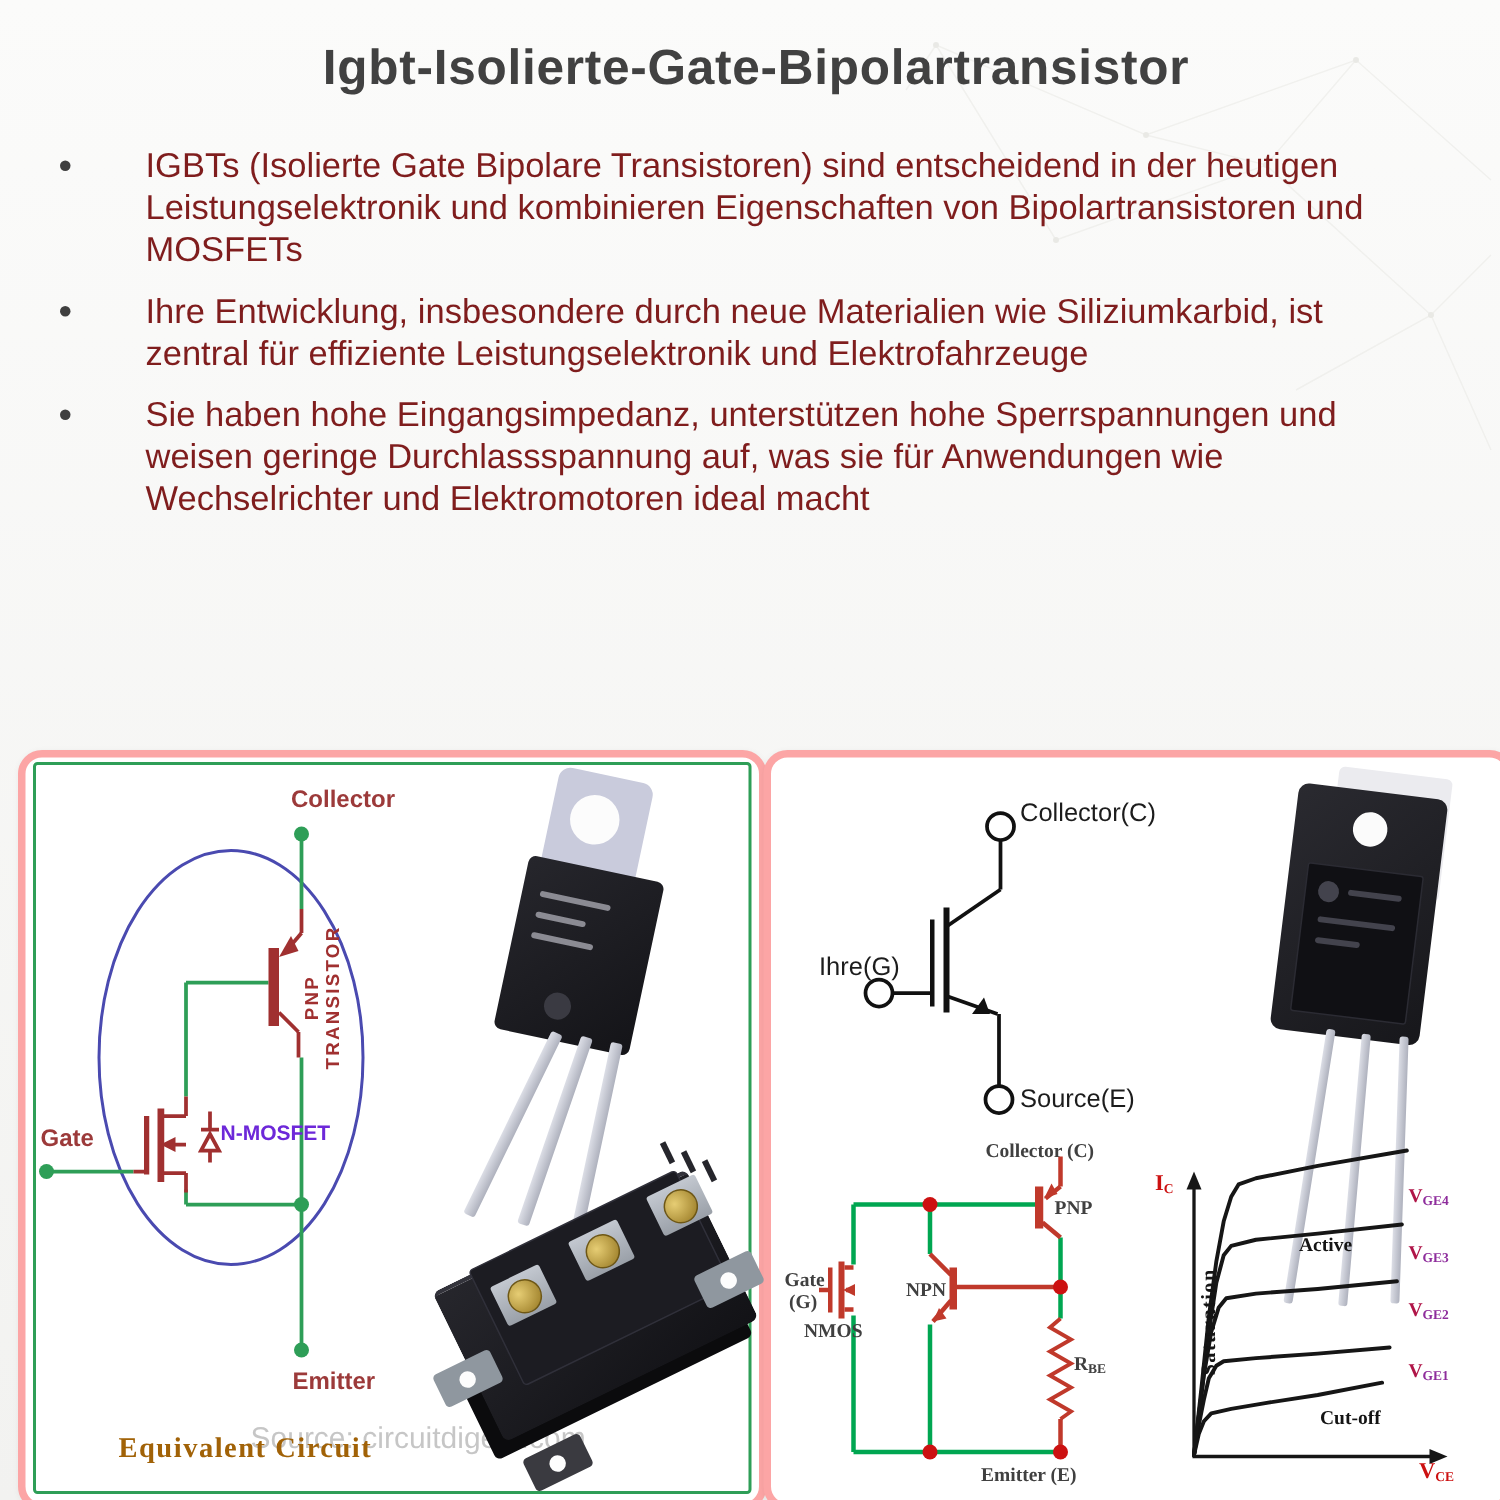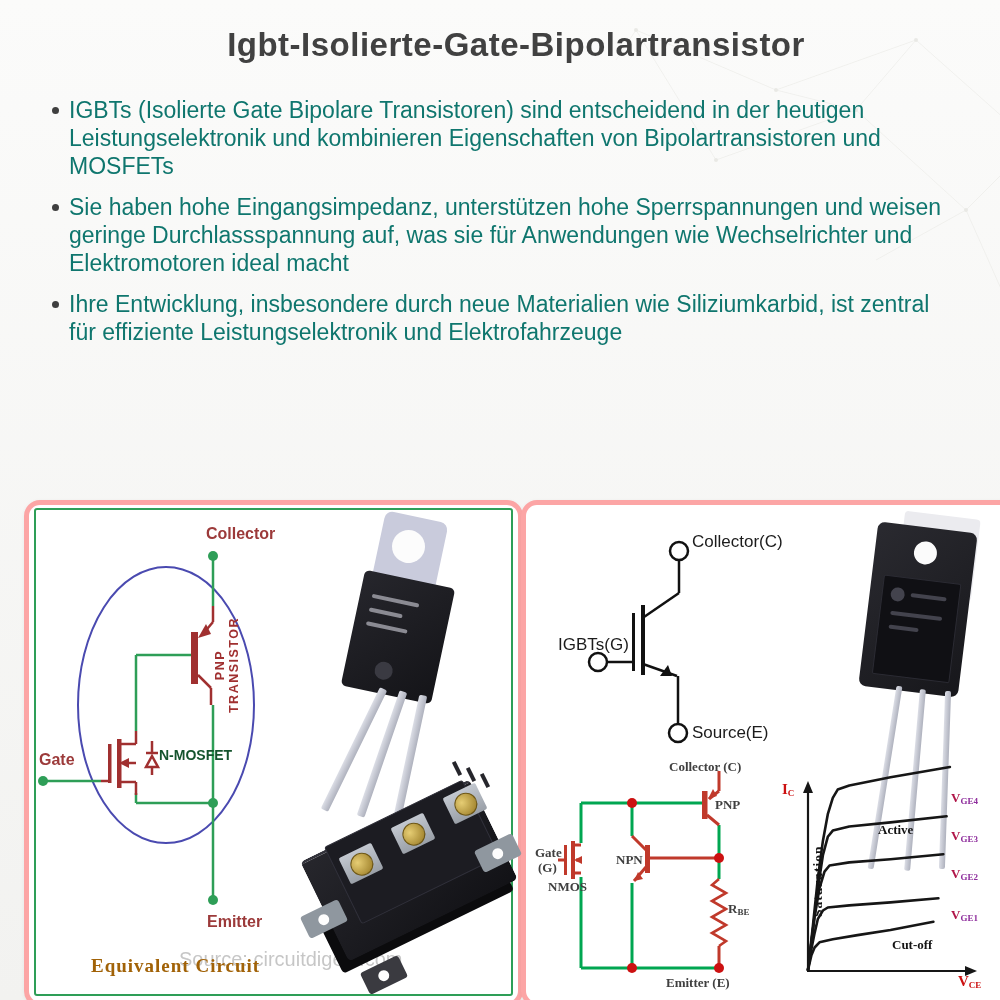--- a/index.html
+++ b/index.html
@@ -1,43 +1,43 @@
 <!DOCTYPE html>
 <html><head>
 <meta charset="utf-8">
 <style>
   html,body{margin:0;padding:0;}
   body{width:1000px;height:1000px;overflow:hidden;
        font-family:"Liberation Sans",sans-serif;
        background:linear-gradient(#fbfbfa, #f2f2f0);position:relative;}
   .abs{position:absolute;}
-  #stage{position:absolute;left:16px;top:0;width:804px;height:1000px;}
+  #stage{position:absolute;left:4px;top:0;width:804px;height:1000px;}
 
   
   .title{left:0;top:26px;width:1000px;text-align:center;
          font-size:33px;font-weight:700;color:#414141;letter-spacing:.5px;}
   .bullets{left:36px;top:96px;width:900px;display:flex;flex-direction:column;gap:13px;}
   .bullet{display:flex;align-items:flex-start;}
   .bullet .dot{width:7px;height:7px;border-radius:50%;background:#3f3f3f;
                margin:11px 10px 0 0;flex:0 0 auto;}
-  .bullet .txt{font-size:23px;line-height:28px;color:#0f766e;font-weight:500;max-width:880px;}
+  .bullet .txt{font-size:23px;line-height:28px;color:#7f1d1d;font-weight:500;max-width:880px;margin-left:40px;}
 
   
   .card{background:#ffffff;border:5px solid #fca5a5;border-radius:16px;
         box-shadow:0 1px 4px rgba(0,0,0,.05);text-align:right;}
   #left-card{left:8px;top:500px;width:489px;height:497px;}
   #right-card{left:505px;top:500px;width:490px;height:497px;}
   .green-frame{left:5px;top:3px;right:5px;bottom:6px;border:2px solid #2e9e57;border-radius:3px;}
 
   
   .lc-label{color:#9c3a3a;font-size:16px;font-weight:600;}
   .pnp-rot{left:184px;top:110px;height:100px;display:flex;align-items:center;}
   .pnp-rot span{writing-mode:vertical-rl;transform:rotate(180deg);
                 color:#a03030;font-weight:700;font-size:12.5px;letter-spacing:1.5px;}
-  .nmosfet{left:130px;top:242px;color:#14532d;font-size:14px;font-weight:700;}
+  .nmosfet{left:130px;top:242px;color:#6d28d9;font-size:14px;font-weight:700;}
   .caption{left:62px;top:450px;color:#a16207;font-size:19px;font-weight:700;
            font-family:"Liberation Serif",serif;letter-spacing:1px;z-index:1;}
   .watermark{color:#bdbdbd;font-size:20px;opacity:.85;z-index:0;}
 
   
   .sym-label{color:#1c1c1c;font-size:17px;font-weight:500;}
   .ser{font-family:"Liberation Serif",serif;font-weight:700;color:#404040;font-size:13px;}
   .sub{font-size:9px;vertical-align:-2px;font-family:"Liberation Serif",serif;font-weight:700;}
   .axis-red{color:#cc1111;font-family:"Liberation Serif",serif;font-weight:700;font-size:15px;}
   .vge .v{color:#b01548;font-family:"Liberation Serif",serif;font-weight:700;font-size:13px;}
@@ -104,25 +104,25 @@
 
   <div class="abs title">Igbt-Isolierte-Gate-Bipolartransistor</div>
 
   <div class="abs bullets">
     <div class="bullet">
       <span class="dot"></span>
       <span class="txt">IGBTs (Isolierte Gate Bipolare Transistoren) sind entscheidend in der heutigen Leistungselektronik und kombinieren Eigenschaften von Bipolartransistoren und MOSFETs</span>
     </div>
     <div class="bullet">
       <span class="dot"></span>
-      <span class="txt">Sie haben hohe Eingangsimpedanz, unterstützen hohe Sperrspannungen und weisen geringe Durchlassspannung auf, was sie für Anwendungen wie Wechselrichter und Elektromotoren ideal macht</span>
+      <span class="txt">Ihre Entwicklung, insbesondere durch neue Materialien wie Siliziumkarbid, ist zentral für effiziente Leistungselektronik und Elektrofahrzeuge</span>
     </div>
     <div class="bullet">
       <span class="dot"></span>
-      <span class="txt">Ihre Entwicklung, insbesondere durch neue Materialien wie Siliziumkarbid, ist zentral für effiziente Leistungselektronik und Elektrofahrzeuge</span>
+      <span class="txt">Sie haben hohe Eingangsimpedanz, unterstützen hohe Sperrspannungen und weisen geringe Durchlassspannung auf, was sie für Anwendungen wie Wechselrichter und Elektromotoren ideal macht</span>
     </div>
   </div>
 
   <div id="left-card" class="abs card">
     <div class="abs green-frame"></div>
 
     <svg class="abs" style="left:0;top:0" width="300" height="497" viewBox="8 500 300 497">
       <ellipse cx="145" cy="700" rx="88" ry="138" fill="none" stroke="#4a4ab0" stroke-width="2"></ellipse>
 
       <g stroke="#2e9e57" stroke-width="2.5" fill="none">
@@ -234,21 +234,21 @@
       <rect x="620" y="600" width="4" height="70" fill="#111"></rect>
       <rect x="611" y="608" width="3" height="58" fill="#111"></rect>
       <polygon points="651,671 639,671 647,660" fill="#111"></polygon>
       <g stroke="#111" stroke-width="2.5" fill="#fff">
         <circle cx="658" cy="546" r="9"></circle>
         <circle cx="577" cy="657" r="9"></circle>
         <circle cx="657" cy="728" r="9"></circle>
       </g>
     </svg>
     <span class="abs sym-label" style="left:166px;top:27px">Collector(C)</span>
-    <span class="abs sym-label" style="left:32px;top:130px">IGBTs(G)</span>
+    <span class="abs sym-label" style="left:32px;top:130px">Ihre(G)</span>
     <span class="abs sym-label" style="left:166px;top:218px">Source(E)</span>
 
     <div class="abs photo" style="left:320px;top:8px;width:165px;height:245px">
       <div class="abs tr-tab"></div>
       <div class="abs tr-body">
         <div class="tr-hole"></div>
         <div class="tr-plate">
           <div class="tr-mark" style="left:8px;top:10px;width:14px;height:14px;border-radius:50%"></div>
           <div class="tr-mark" style="left:28px;top:14px;width:36px"></div>
           <div class="tr-mark" style="left:10px;top:34px;width:52px"></div>

